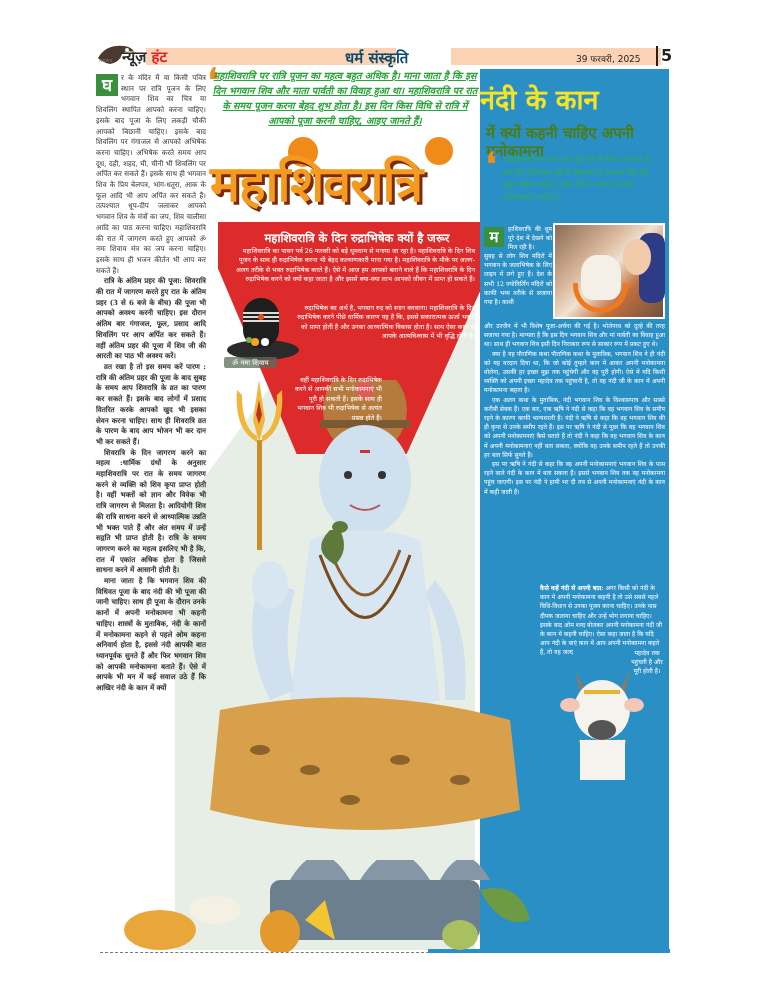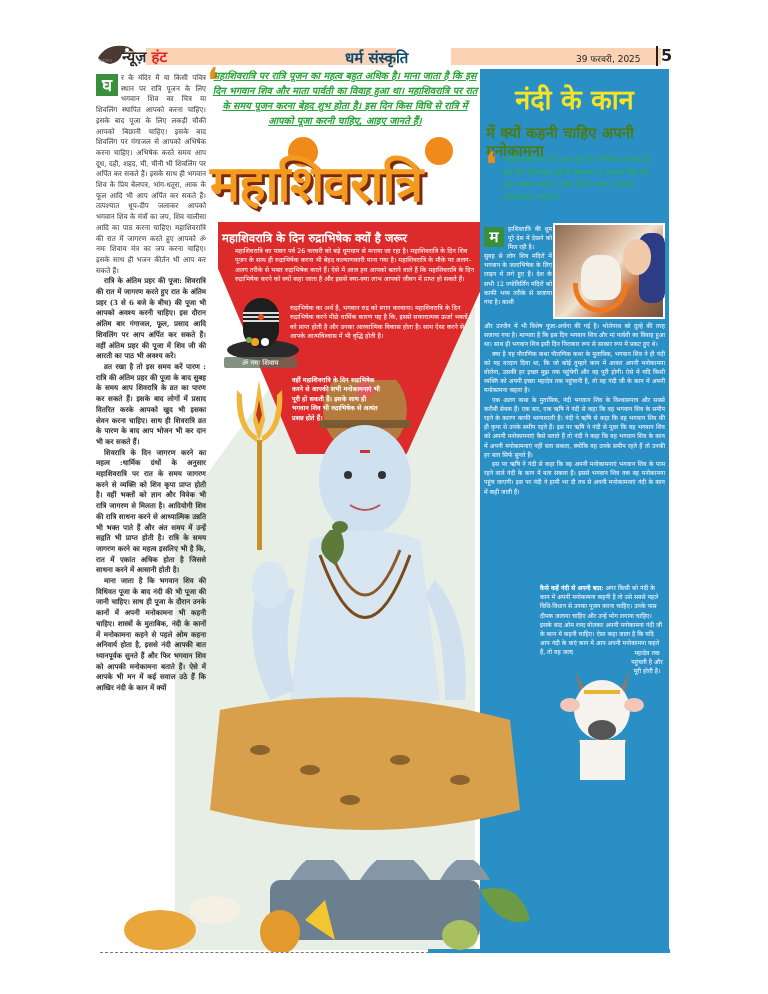--- a/index.html
+++ b/index.html
@@ -29,37 +29,37 @@
   
   .top-quote { position: absolute; left: 210px; top: 68px; width: 270px; text-align: center; font: italic bold 9.6px "DejaVu Sans", sans-serif; color: #2aa33a; line-height: 15px; text-decoration: underline; z-index: 2; }
   .quote-mark { position: absolute; left: 208px; top: 64px; font: bold 32px "DejaVu Serif", serif; color: #f08a18; z-index: 2; line-height: 1; }
 
   
   .main-title { position: absolute; left: 210px; top: 148px; font: bold 50px "DejaVu Sans", sans-serif; color: #f49a1e; letter-spacing: -1px; text-shadow: 3px 3px 0 #7a2a10; z-index: 3; }
   .orange-circle { position: absolute; border-radius: 50%; background: #f08a18; z-index: 1; }
 
   
   .red-box { position: absolute; left: 218px; top: 222px; width: 262px; height: 232px; background: #dd2a2a; clip-path: polygon(0 0, 100% 0, 100% 30%, 72% 100%, 30% 100%, 0 20%); z-index: 2; }
-  .red-head { position: absolute; left: 222px; top: 230px; width: 258px; text-align: left; font: bold 11.5px "DejaVu Sans", sans-serif; color: #fff; z-index: 4; }
-  .red-text { position: absolute; color: #fff; font: 6.4px "DejaVu Sans", sans-serif; line-height: 9.4px; text-align: left; z-index: 4; }
+  .red-head { position: absolute; left: 228px; top: 230px; width: 258px; text-align: center; font: bold 11.5px "DejaVu Sans", sans-serif; color: #fff; z-index: 4; }
+  .red-text { position: absolute; color: #fff; font: 6.4px "DejaVu Sans", sans-serif; line-height: 9.4px; text-align: right; z-index: 4; }
   .red-text-a { left: 235px; top: 247px; width: 240px; }
   .red-text-b { left: 290px; top: 304px; width: 185px; }
   .red-text-c { left: 292px; top: 360px; width: 90px; }
 
   
   .shivling { position: absolute; left: 225px; top: 290px; width: 75px; height: 75px; z-index: 5; }
   .trishul { position: absolute; left: 232px; top: 380px; width: 55px; height: 170px; z-index: 5; }
-  .om-label { position: absolute; left: 224px; top: 357px; font: 7px "DejaVu Sans", sans-serif; color: #fff; z-index: 6; background: rgba(90,110,90,0.75); padding: 1px 18px; border-radius: 2px; }
+  .om-label { position: absolute; left: 224px; top: 357px; font: 7px "DejaVu Sans", sans-serif; color: #fff; z-index: 6; background: rgba(90,110,90,0.75); padding: 1px 8px; border-radius: 2px; }
 
   
   .shiva { position: absolute; left: 200px; top: 380px; width: 330px; height: 560px; z-index: 3; }
 
   
   .blue-col { position: absolute; left: 480px; top: 69px; width: 189px; height: 884px; background: #2a8fc4; z-index: 1; }
-  .blue-title { position: absolute; left: 480px; top: 80px; width: 189px; text-align: center; font: bold 27px "DejaVu Sans", sans-serif; color: #f6e423; z-index: 4; }
+  .blue-title { position: absolute; left: 480px; top: 80px; width: 189px; text-align: left; font: bold 27px "DejaVu Sans", sans-serif; color: #f6e423; z-index: 4; }
   .blue-sub { position: absolute; left: 486px; top: 124px; width: 180px; font: bold 15px "DejaVu Sans", sans-serif; color: #4d7c0f; line-height: 18px; z-index: 4; }
   .blue-quote-mark { position: absolute; left: 486px; top: 148px; font: bold 32px "DejaVu Serif", serif; color: #f08a18; z-index: 4; line-height: 1; }
   .blue-quote { position: absolute; left: 503px; top: 154px; width: 160px; font: 7.6px "DejaVu Sans", sans-serif; color: #2eb04a; line-height: 12.6px; text-align: left; z-index: 4; }
 
   .blue-dropcap { position: absolute; left: 484px; top: 227px; width: 20px; height: 20px; background: #3a8f3c; color: #fff; font: bold 15px "DejaVu Sans", sans-serif; text-align: center; line-height: 20px; z-index: 4; }
   .blue-text { position: absolute; color: #fff; font: 6.1px "DejaVu Serif", serif; line-height: 9.2px; text-align: justify; z-index: 4; }
   .bt-a { left: 508px; top: 224px; width: 44px; }
   .bt-b { left: 484px; top: 251px; width: 68px; }
   .bt-c { left: 484px; top: 321px; width: 181px; }
   .bt-d { left: 540px; top: 575px; width: 125px; text-align: left; }
@@ -116,21 +116,21 @@
 
 <div class="orange-circle" style="left:288px;top:137px;width:30px;height:30px;"></div>
 <div class="orange-circle" style="left:425px;top:137px;width:28px;height:28px;"></div>
 
 <div class="main-title">महाशिवरात्रि</div>
 
 <div class="red-box"></div>
 <div class="red-head">महाशिवरात्रि के दिन रुद्राभिषेक क्यों है जरूर</div>
 <div class="red-text red-text-a">महाशिवरात्रि का पावन पर्व 26 फरवरी को बड़े धूमधाम से मनाया जा रहा है। महाशिवरात्रि के दिन शिव पूजन के साथ ही रुद्राभिषेक करना भी बेहद कल्याणकारी माना गया है। महाशिवरात्रि के मौके पर अलग-अलग तरीके से भक्त रुद्राभिषेक करते हैं। ऐसे में आज हम आपको बताने वाले हैं कि महाशिवरात्रि के दिन रुद्राभिषेक करने को क्यों कहा जाता है और इससे क्या-क्या लाभ आपको जीवन में प्राप्त हो सकते हैं।</div>
 <div class="red-text red-text-b">रुद्राभिषेक का अर्थ है, भगवान रुद्र को स्नान करवाना। महाशिवरात्रि के दिन रुद्राभिषेक करने पीछे धार्मिक कारण यह है कि, इससे सकारात्मक ऊर्जा भक्तों को प्राप्त होती है और उनका आध्यात्मिक विकास होता है। साथ ऐसा करने से आपके आत्मविश्वास में भी वृद्धि होती है।</div>
-<div class="red-text red-text-c" style="top:376px;font-weight:bold;">वहीं महाशिवरात्रि के दिन रुद्राभिषेक करने से आपकी सभी मनोकामनाएं भी पूरी हो सकती हैं। इसके साथ ही भगवान शिव भी रुद्राभिषेक से अत्यंत प्रसन्न होते हैं।</div>
+<div class="red-text red-text-c" style="top:376px;">वहीं महाशिवरात्रि के दिन रुद्राभिषेक करने से आपकी सभी मनोकामनाएं भी पूरी हो सकती हैं। इसके साथ ही भगवान शिव भी रुद्राभिषेक से अत्यंत प्रसन्न होते हैं।</div>
 
 <svg class="shivling" viewBox="0 0 75 75">
   <ellipse cx="38" cy="60" rx="36" ry="10" fill="#2a2a2a"></ellipse>
   <rect x="18" y="8" width="36" height="50" rx="18" fill="#1e1e1e"></rect>
   <rect x="18" y="22" width="36" height="2" fill="#ddd"></rect>
   <rect x="18" y="26" width="36" height="2" fill="#ddd"></rect>
   <rect x="18" y="30" width="36" height="2" fill="#ddd"></rect>
   <circle cx="36" cy="27" r="3" fill="#e8501e"></circle>
   <circle cx="30" cy="52" r="4" fill="#f5a623"></circle>
   <circle cx="40" cy="52" r="4" fill="#fff"></circle>

